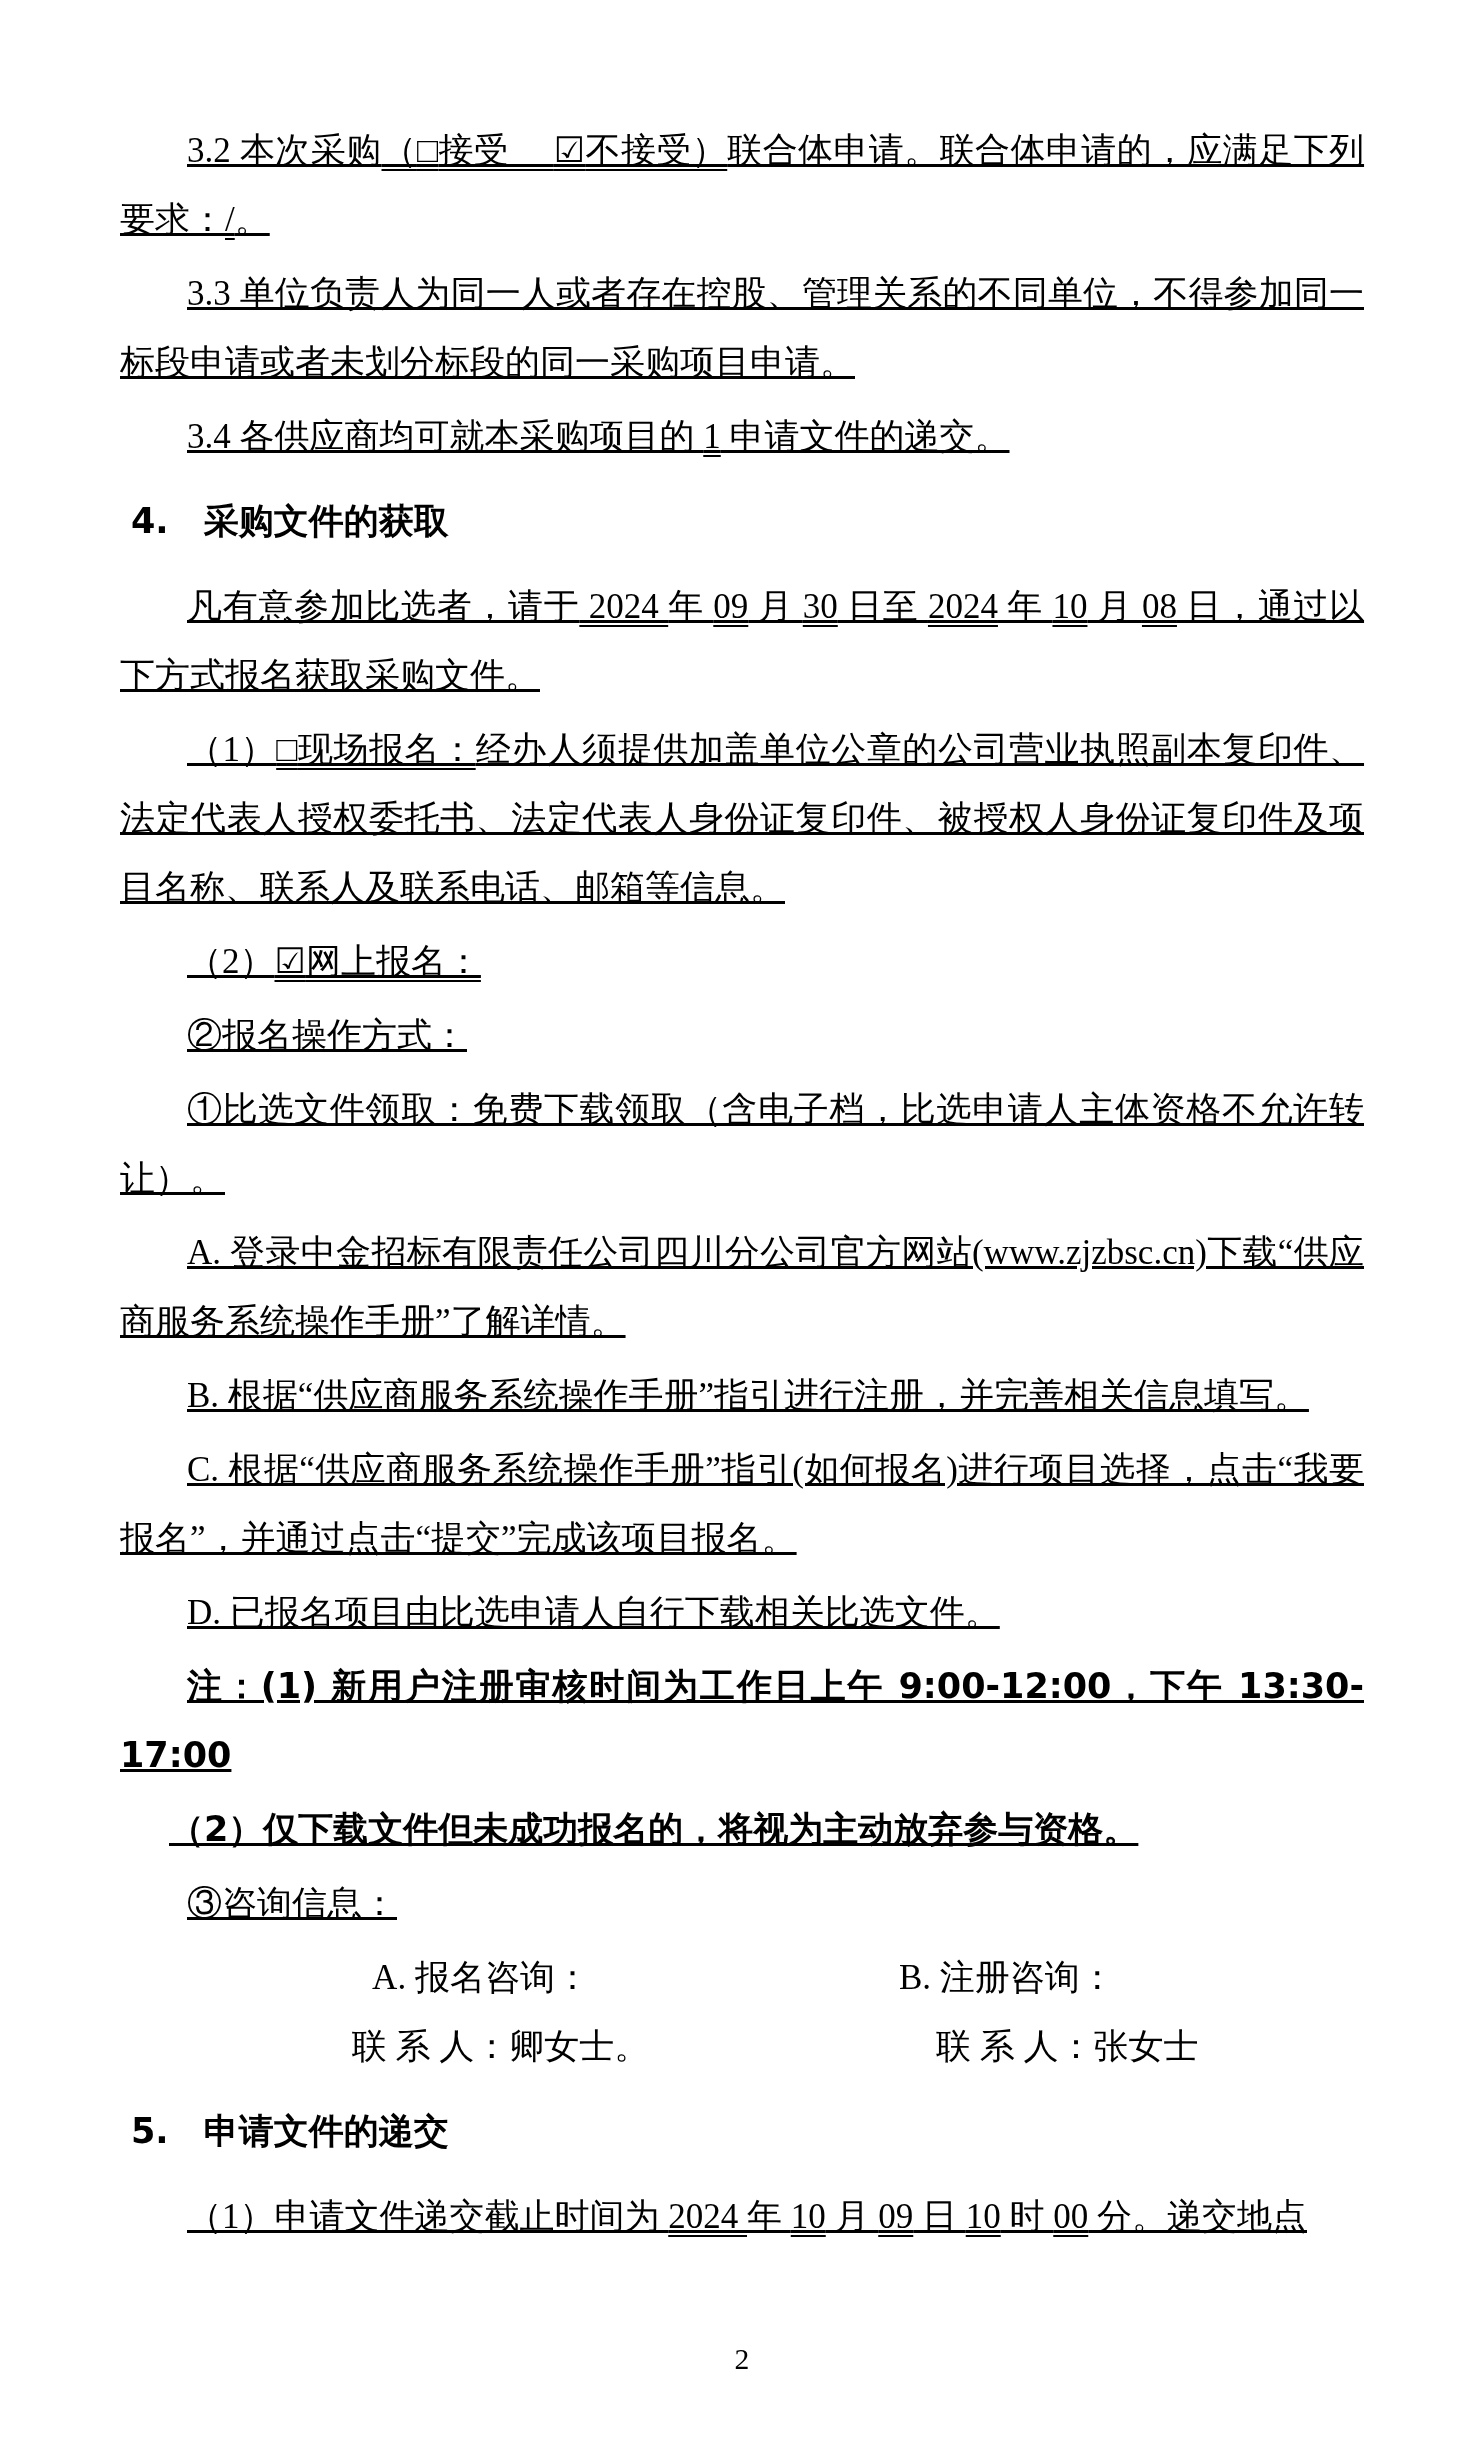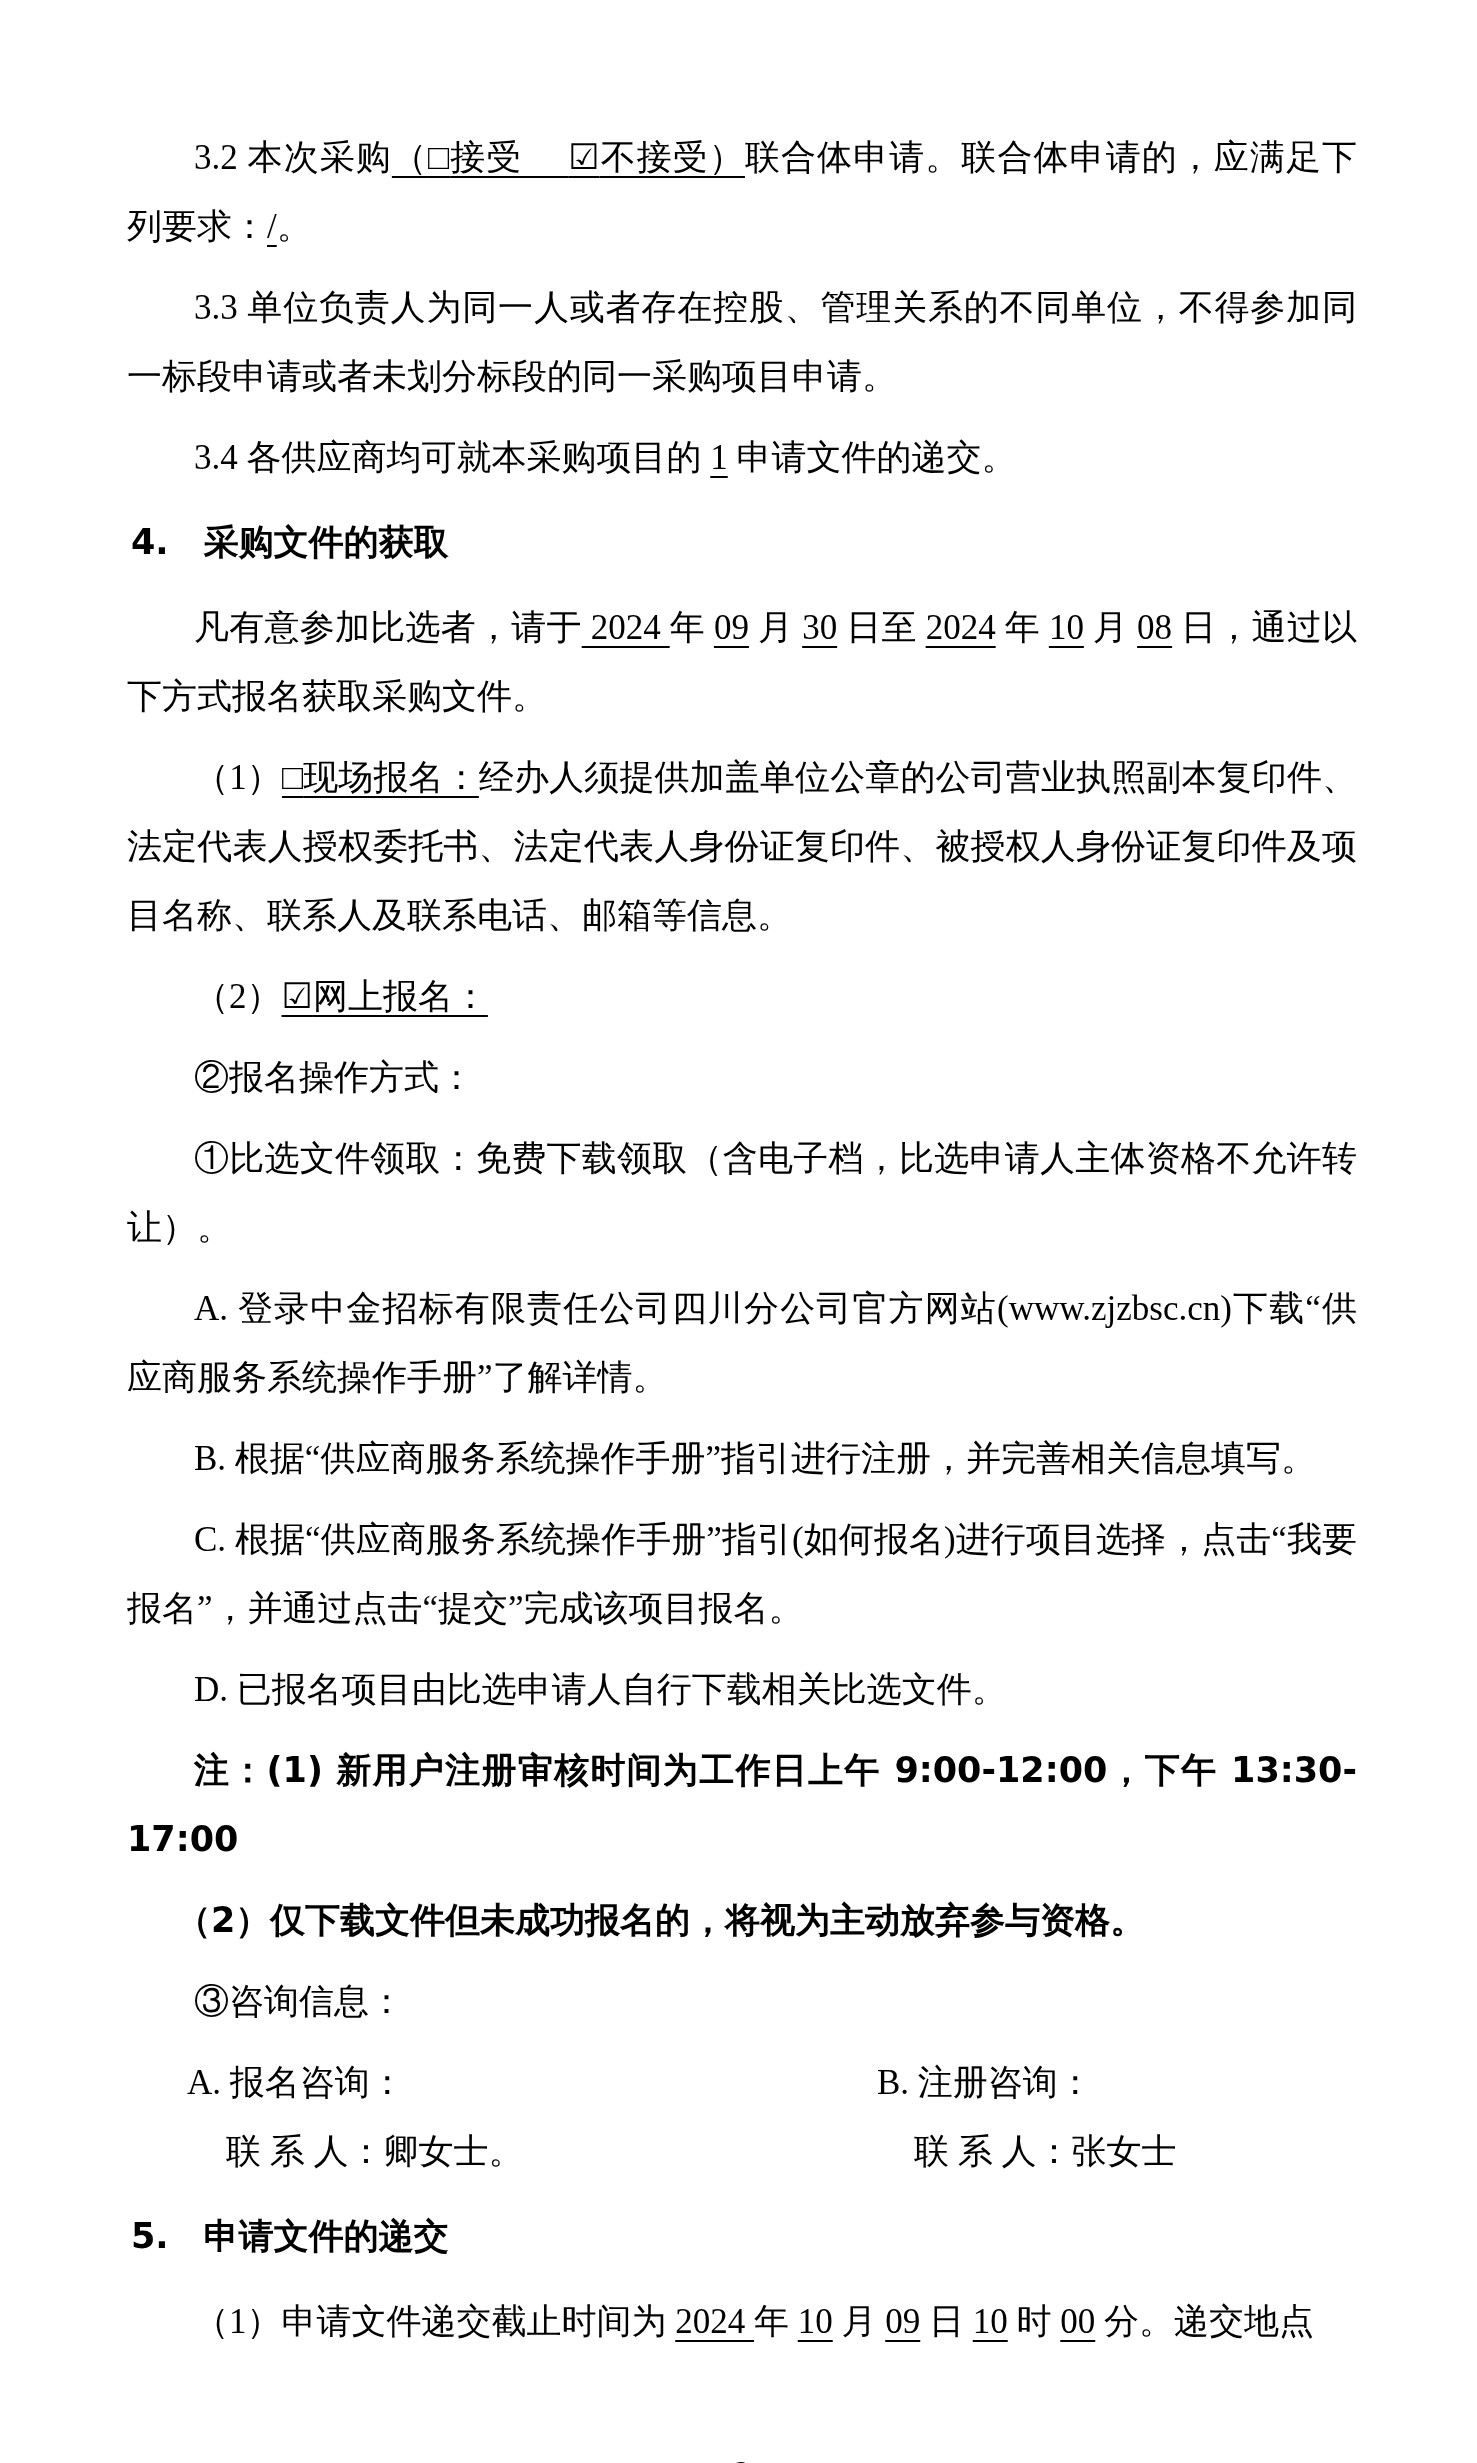--- a/index.html
+++ b/index.html
@@ -17,21 +17,21 @@
   }
   .doc {
     box-sizing: border-box;
     width: 1369px;
     padding-left: 115px;
     padding-top: 111px;
     font-size: 35px;
     line-height: 69px;
     text-align: justify;
   }
-  .para { margin: 12px; }
+  .para { margin: 5px; text-decoration: underline; }
   .ind  { text-indent: 67px; }
   .note2 { text-indent: 49px; }
   .hei {
     font-family: "DejaVu Sans", "Liberation Sans", sans-serif;
     font-weight: bold;
   }
   h2.hei {
     font-size: 35px;
     line-height: 69px;
     margin: 16px;
@@ -39,21 +39,21 @@
   }
   .u {
     text-decoration: underline;
     text-decoration-thickness: 2px;
     text-underline-offset: 6.9px;
   }
   .cbx {
     font-weight: bold;
     font-family: "DejaVu Sans", "Liberation Sans", sans-serif;
   }
-  .contact-row { display: flex; text-align: left; }
+  .contact-row { display: flex; text-align: center; gap: 22px; }
   .contact-row .lcol {
     box-sizing: border-box;
     width: 660px;
     padding-left: 72px;
     flex: none;
   }
   .contact-row .rcol { padding-left: 102px; }
   .contact-row.sub .lcol { padding-left: 111px; }
   .contact-row.sub .rcol { padding-left: 139px; }
   .spacer { height: 69px; }

